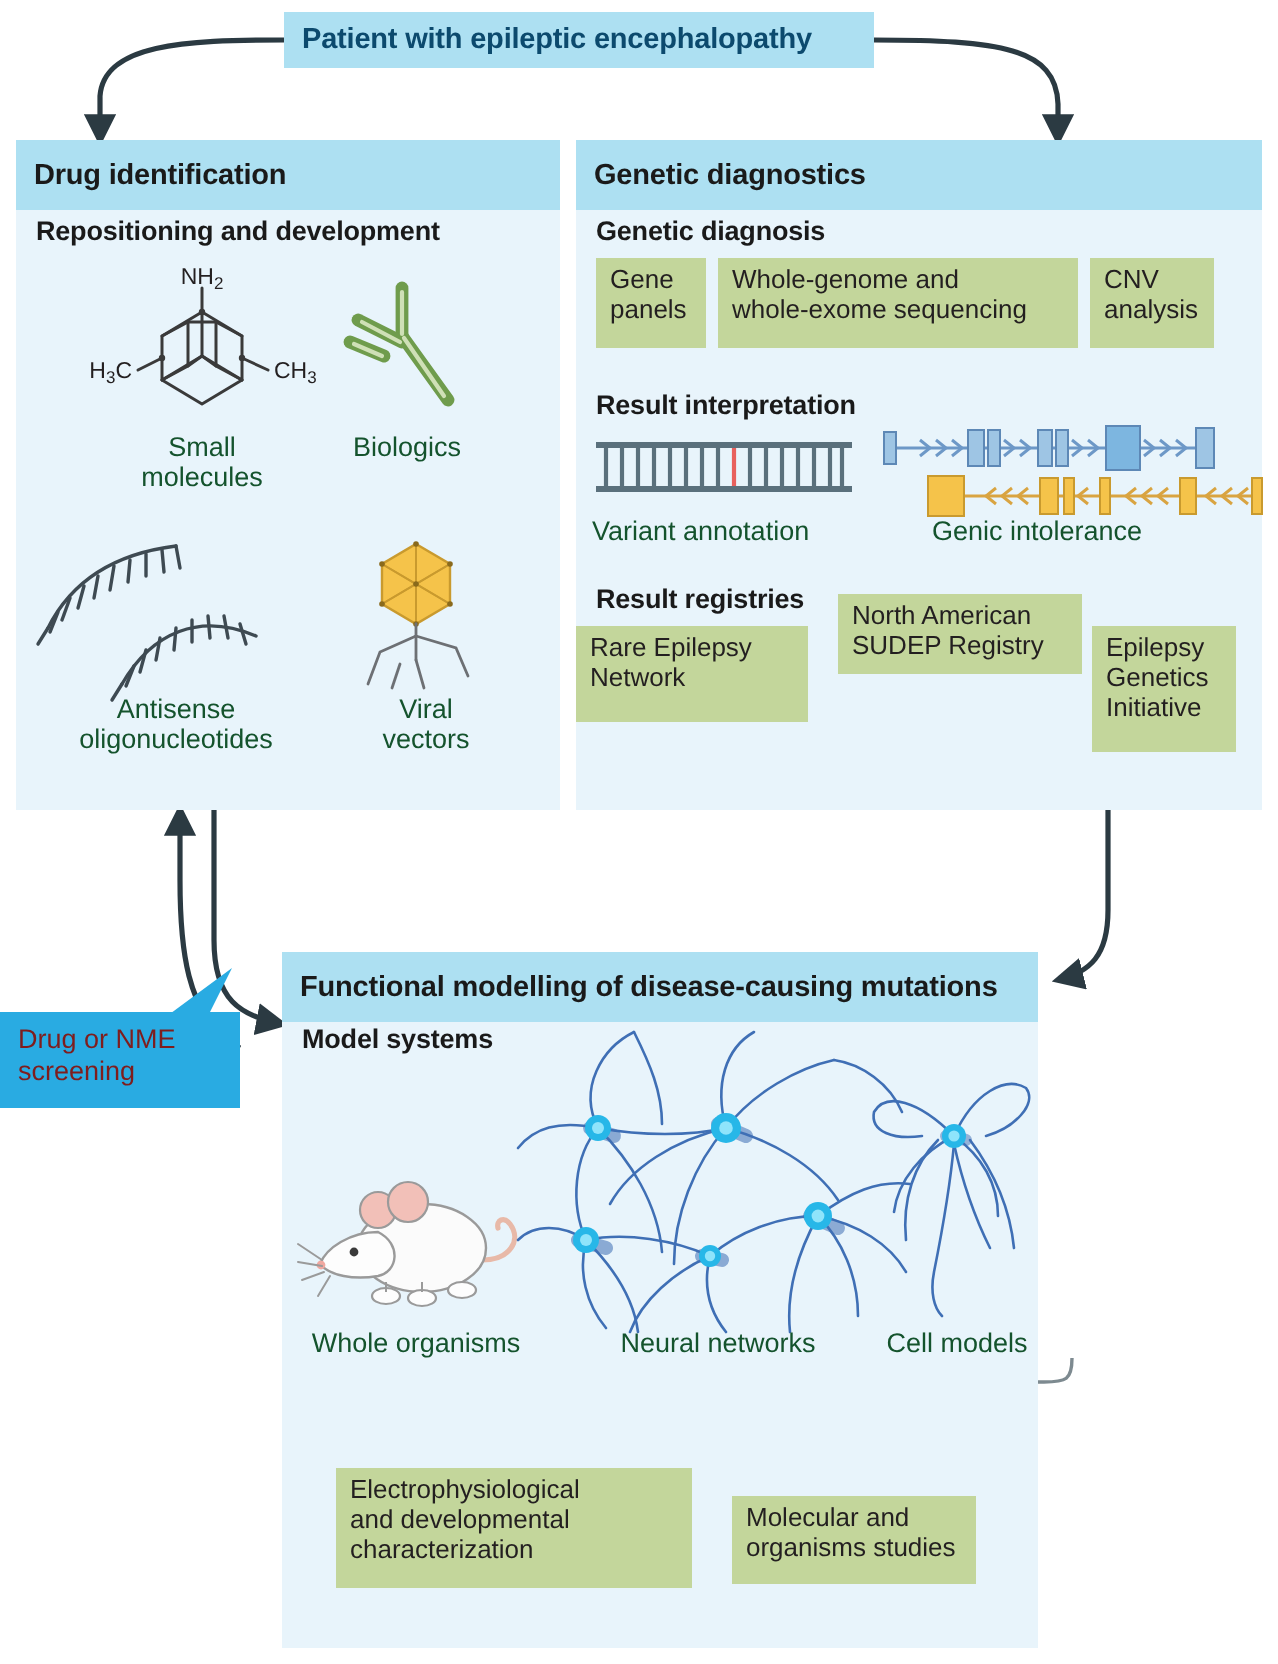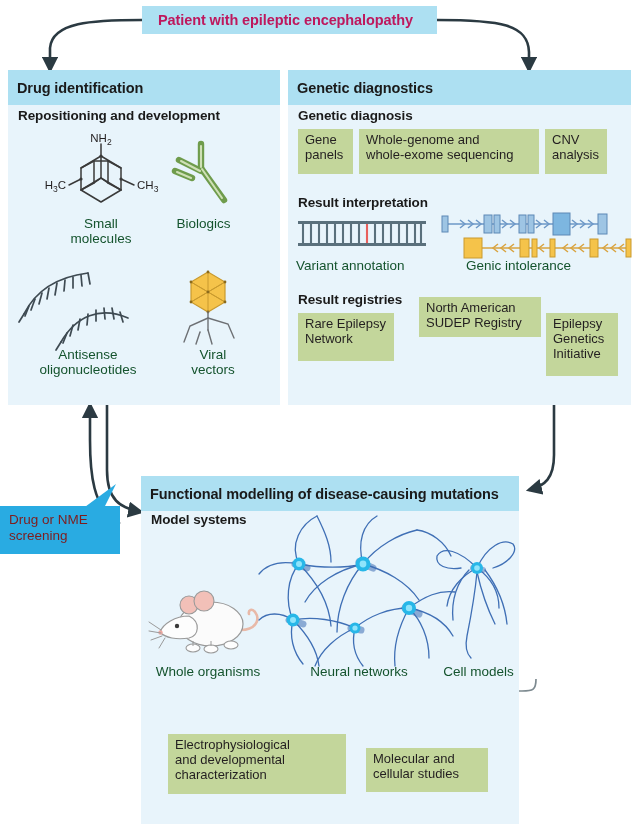--- a/index.html
+++ b/index.html
@@ -16,21 +16,21 @@
     position:absolute;left:0;top:0;right:0;height:35px;
     background:#ade0f2;
     display:flex;align-items:center;
   }
   .panel-header span{
     font-size:14.5px;font-weight:bold;color:#1a1a1a;padding-left:9px;letter-spacing:-0.1px;
   }
   .top-banner{
     position:absolute;background:#ade0f2;display:flex;align-items:center;
   }
-  .top-banner span{font-size:14.5px;font-weight:bold;color:#be185d;padding-left:16px;letter-spacing:-0.1px;}
+  .top-banner span{font-size:14.5px;font-weight:bold;color:#0c4a6e;padding-left:9px;letter-spacing:-0.1px;}
 
   .sec-title{
     position:absolute;font-size:13.5px;font-weight:bold;color:#1a1a1a;letter-spacing:-0.1px;
   }
   .cap{
     position:absolute;font-size:13.5px;color:#14532d;text-align:center;line-height:1.12;
   }
   .green-box{
     position:absolute;background:#c3d69b;color:#231f20;
     font-size:13px;line-height:1.15;padding:4px 6px 12px 7px;box-sizing:border-box;
@@ -260,21 +260,21 @@
       <rect x="58" y="3" width="9" height="18" fill="#f5c34a" stroke="#c99a2e" stroke-width="1"></rect>
       <rect x="70" y="3" width="5" height="18" fill="#f5c34a" stroke="#c99a2e" stroke-width="1"></rect>
       <rect x="88" y="3" width="5" height="18" fill="#f5c34a" stroke="#c99a2e" stroke-width="1"></rect>
       <rect x="128" y="3" width="8" height="18" fill="#f5c34a" stroke="#c99a2e" stroke-width="1"></rect>
       <rect x="164" y="3" width="5" height="18" fill="#f5c34a" stroke="#c99a2e" stroke-width="1"></rect>
     </g>
   </svg>
   <div class="cap" style="left:178px;top:188px;width:160px;text-align:left;">Genic intolerance</div>
 
   <div class="sec-title" style="left:10px;top:222px;">Result registries</div>
-  <div class="green-box" style="left:10px;top:243px;width:96px;height:48px;white-space:pre-line;">Rare Epilepsy
+  <div class="green-box" style="left:0;top:243px;width:116px;height:48px;white-space:pre-line;">Rare Epilepsy
 Network</div>
   <div class="green-box" style="left:131px;top:227px;width:122px;height:40px;white-space:pre-line;">North American
 SUDEP Registry</div>
   <div class="green-box" style="left:258px;top:243px;width:72px;height:63px;white-space:pre-line;">Epilepsy
 Genetics
 Initiative</div>
 </div>
 
 <svg class="abs nolabel" style="left:70px;top:484px;" width="60" height="40" viewBox="0 0 60 40">
   <polygon points="0,34 46,0 26,40" fill="#29abe2"></polygon>
@@ -385,14 +385,14 @@
     </g>
     <circle cx="40" cy="40" r="6" fill="#27b7e8"></circle>
     <circle cx="40" cy="40" r="2.8" fill="#8fe4fb"></circle>
   </svg>
   <div class="cap" style="left:290px;top:188px;width:95px;">Cell models</div>
 
   <div class="green-box" style="left:27px;top:258px;width:178px;height:60px;white-space:pre-line;">Electrophysiological
 and developmental
 characterization</div>
   <div class="green-box" style="left:225px;top:272px;width:122px;height:44px;white-space:pre-line;">Molecular and
-cellular studies</div>
+organisms studies</div>
 </div>
 
 </body></html>

